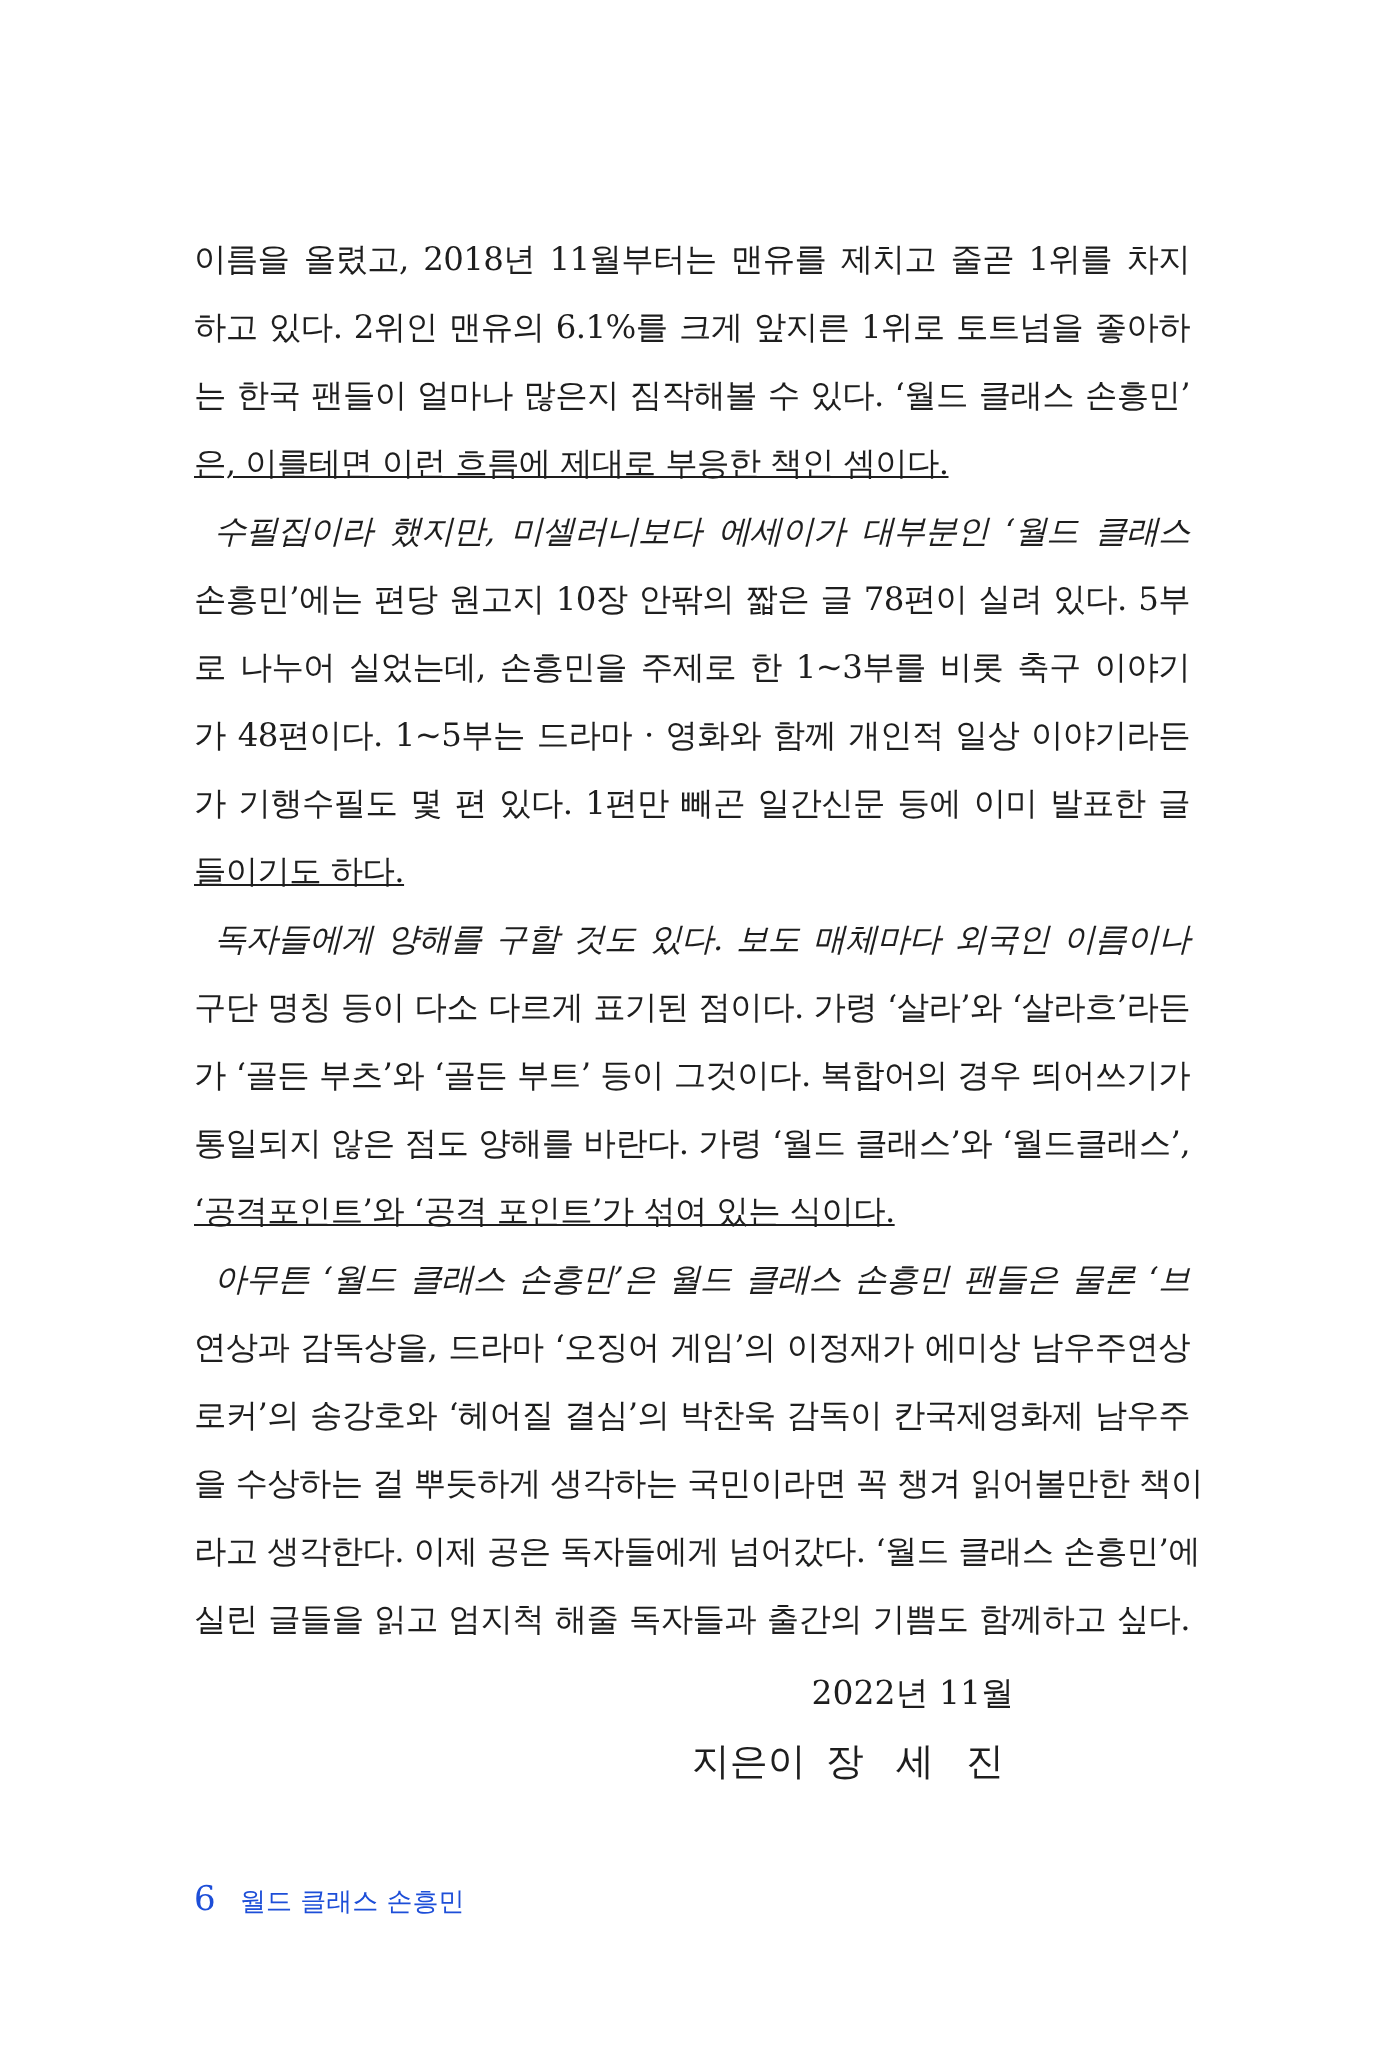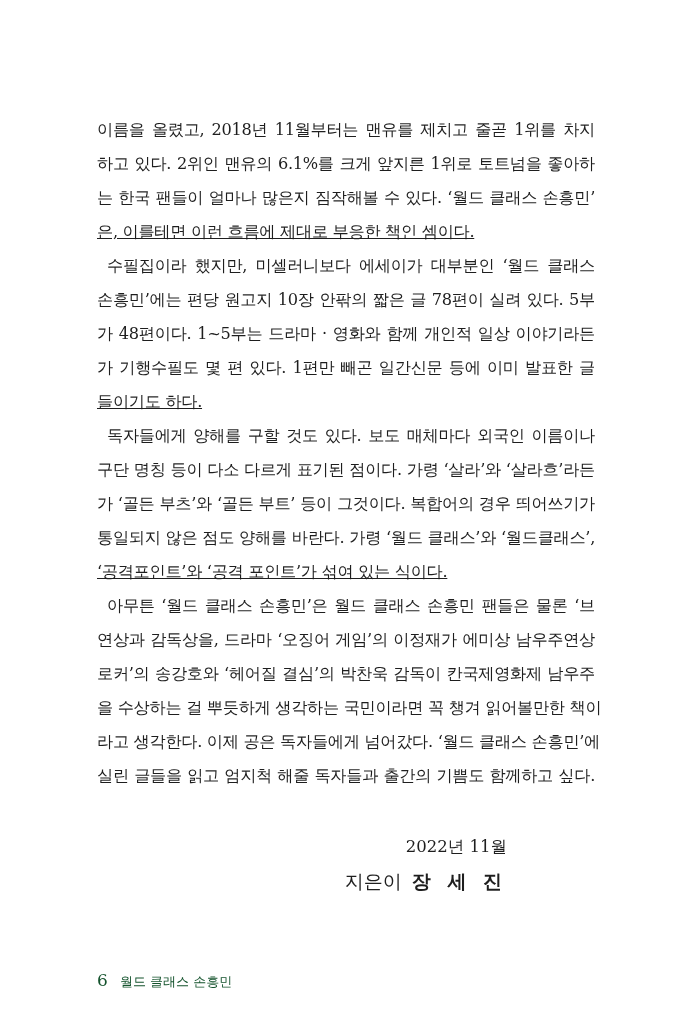--- a/index.html
+++ b/index.html
@@ -3,41 +3,42 @@
 <meta charset="utf-8">
 <style>
   html, body { margin: 0; padding: 0; background: #ffffff; }
   body { width: 691px; height: 1024px; position: relative; overflow: hidden;
          font-family: "DejaVu Serif", "Liberation Serif", serif; color: #1e1e1e; }
   .page { position: absolute; left: 0; top: 0; width: 604px; height: 1024px; }
   .body-text { position: absolute; left: 97px; top: 113px; width: 498px; }
   .line { height: 34px; line-height: 34px; font-size: 16.2px; white-space: nowrap;
           text-align: justify; text-align-last: justify; letter-spacing: -0.3px; }
   .line.last { text-align-last: left; text-decoration: underline; }
-  .line.indent { padding-left: 10px; }
+  .line.indent { padding-left: 10px; font-style: italic; }
   .signature { position: absolute; right: 97px; top: 830px; text-align: right; }
   .date { font-size: 16.5px; line-height: 34px; }
   .author { font-size: 19px; line-height: 34px; }
-  .author .name { font-weight: bold; letter-spacing: 5px; margin-left: 4px; }
-  .footer { position: absolute; left: 97px; top: 970px; font-size: 13px; color: #14532d; }
+  .author .name { font-weight: normal; letter-spacing: 5px; margin-left: 4px; }
+  .footer { position: absolute; left: 97px; top: 940px; font-size: 13px; color: #1d4ed8; }
   .footer .page-num { font-size: 17px; margin-right: 8px; }
 </style>
 </head>
 <body>
 
 <div class="page">
   <div class="body-text">
 
     <div class="line">이름을 올렸고, 2018년 11월부터는 맨유를 제치고 줄곧 1위를 차지</div>
     <div class="line">하고 있다. 2위인 맨유의 6.1%를 크게 앞지른 1위로 토트넘을 좋아하</div>
     <div class="line">는 한국 팬들이 얼마나 많은지 짐작해볼 수 있다. ‘월드 클래스 손흥민’</div>
     <div class="line last">은, 이를테면 이런 흐름에 제대로 부응한 책인 셈이다.</div>
 
     <div class="line indent">수필집이라 했지만, 미셀러니보다 에세이가 대부분인 ‘월드 클래스</div>
     <div class="line">손흥민’에는 편당 원고지 10장 안팎의 짧은 글 78편이 실려 있다. 5부</div>
+    <div class="line">로 나누어 실었는데, 손흥민을 주제로 한 1~3부를 비롯 축구 이야기</div>
     <div class="line">가 48편이다. 1~5부는 드라마 · 영화와 함께 개인적 일상 이야기라든</div>
     <div class="line">가 기행수필도 몇 편 있다. 1편만 빼곤 일간신문 등에 이미 발표한 글</div>
     <div class="line last">들이기도 하다.</div>
 
     <div class="line indent">독자들에게 양해를 구할 것도 있다. 보도 매체마다 외국인 이름이나</div>
     <div class="line">구단 명칭 등이 다소 다르게 표기된 점이다. 가령 ‘살라’와 ‘살라흐’라든</div>
     <div class="line">가 ‘골든 부츠’와 ‘골든 부트’ 등이 그것이다. 복합어의 경우 띄어쓰기가</div>
     <div class="line">통일되지 않은 점도 양해를 바란다. 가령 ‘월드 클래스’와 ‘월드클래스’,</div>
     <div class="line last">‘공격포인트’와 ‘공격 포인트’가 섞여 있는 식이다.</div>
 

